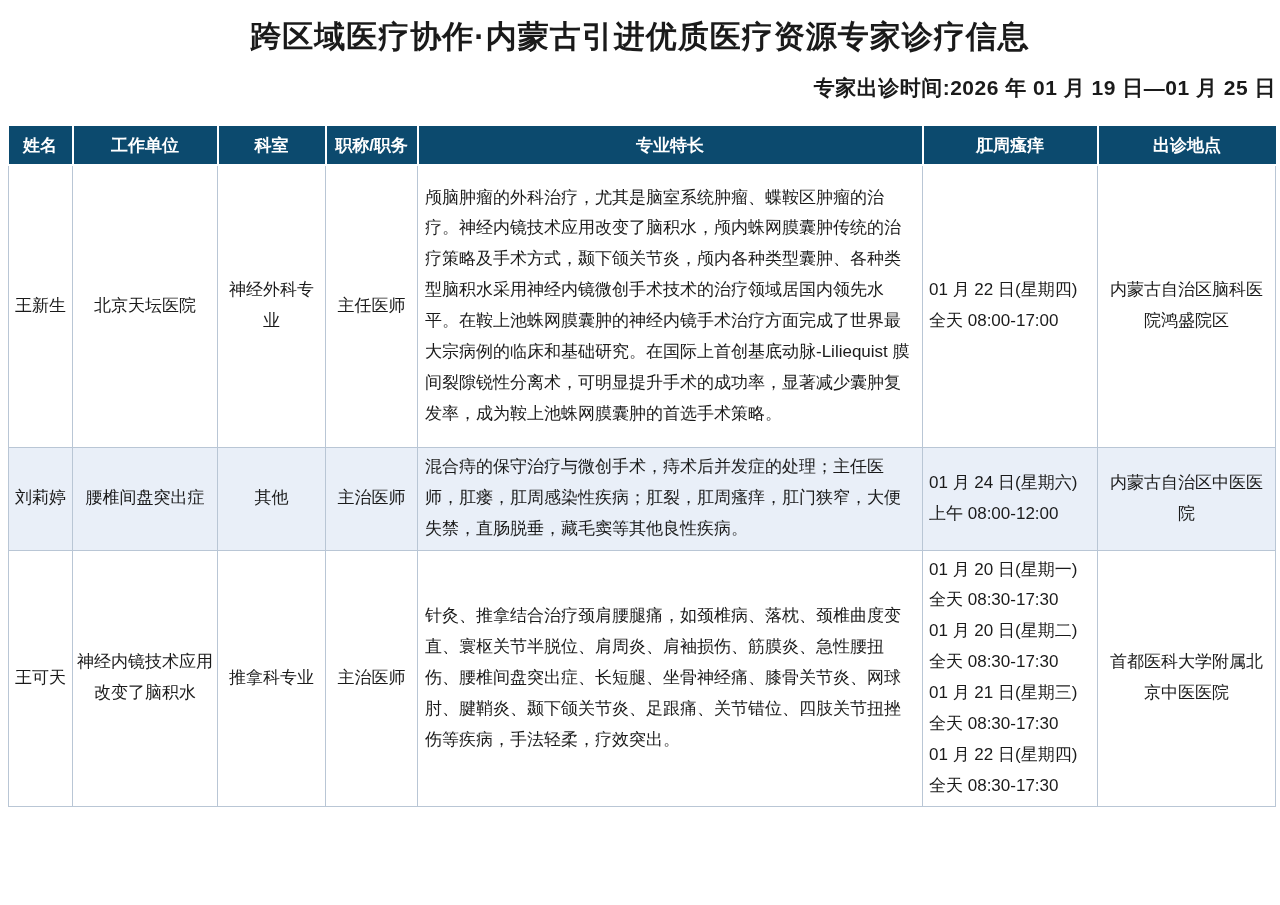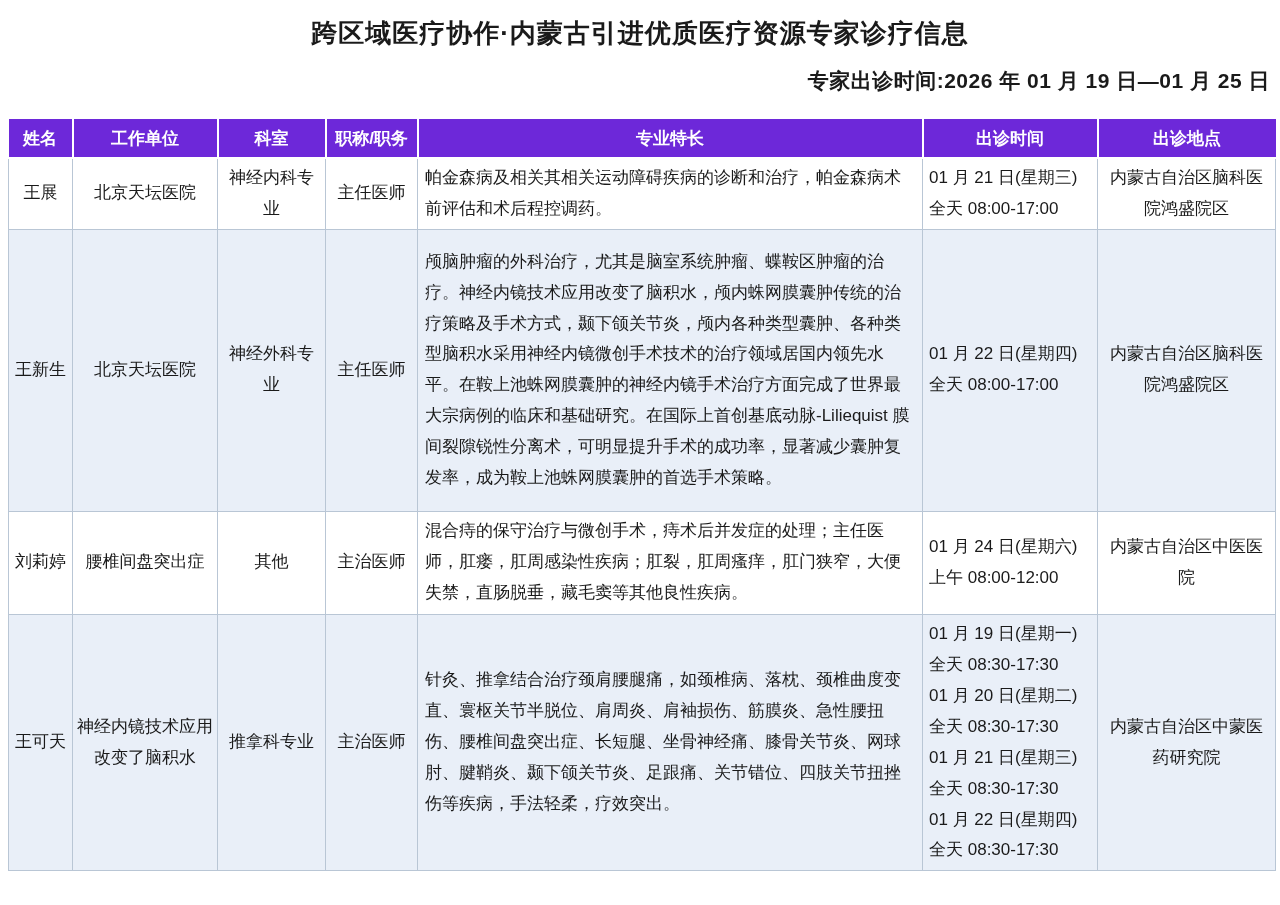--- a/index.html
+++ b/index.html
@@ -7,40 +7,40 @@
     padding: 0;
     background: #ffffff;
     width: 1280px;
     height: 905px;
     overflow: hidden;
     font-family: "Liberation Sans", "DejaVu Sans", sans-serif;
     color: #1a1a1a;
   }
   .page-title {
     text-align: center;
-    font-size: 26px;
+    font-size: 31px;
     font-weight: bold;
     margin-top: 16px;
     letter-spacing: 1px;
   }
   .page-subtitle {
     text-align: right;
     font-size: 21px;
     font-weight: bold;
-    margin: 16px 10px 0 0;
+    margin: 16px 4px 0 0;
     letter-spacing: 0.5px;
   }
   table.experts {
     border-collapse: collapse;
     table-layout: fixed;
     width: 1267px;
     margin: 24px 0 0 8px;
   }
   thead th {
-    background: #6d28d9;
+    background: #0c4a6e;
     color: #ffffff;
     font-size: 17px;
     font-weight: bold;
     height: 38px;
     border-right: 2px solid #ffffff;
     border-bottom: 2px solid #ffffff;
     padding: 0 2px;
   }
   thead th:last-child { border-right: none; }
   tbody td {
@@ -83,37 +83,25 @@
     <col style="width:175px">
     <col style="width:178px">
   </colgroup>
   <thead>
     <tr>
       <th>姓名</th>
       <th>工作单位</th>
       <th>科室</th>
       <th>职称/职务</th>
       <th>专业特长</th>
-      <th>出诊时间</th>
+      <th>肛周瘙痒</th>
       <th>出诊地点</th>
     </tr>
   </thead>
   <tbody>
-      <tr class="row-1">
-    <td class="cell-name">王展</td>
-    <td class="cell-workplace">北京天坛医院</td>
-    <td class="cell-department">神经内科专业</td>
-    <td class="cell-jobtitle">主任医师</td>
-    <td class="cell-specialty">帕金森病及相关其相关运动障碍疾病的诊断和治疗，帕金森病术前评估和术后程控调药。</td>
-    <td class="cell-schedule">
-          <div>01 月 21 日(星期三)</div>
-          <div>全天 08:00-17:00</div>
-        </td>
-    <td class="cell-location">内蒙古自治区脑科医院鸿盛院区</td>
-  </tr>
       <tr class="row-2">
     <td class="cell-name">王新生</td>
     <td class="cell-workplace">北京天坛医院</td>
     <td class="cell-department">神经外科专业</td>
     <td class="cell-jobtitle">主任医师</td>
     <td class="cell-specialty">颅脑肿瘤的外科治疗，尤其是脑室系统肿瘤、蝶鞍区肿瘤的治疗。神经内镜技术应用改变了脑积水，颅内蛛网膜囊肿传统的治疗策略及手术方式，颞下颌关节炎，颅内各种类型囊肿、各种类型脑积水采用神经内镜微创手术技术的治疗领域居国内领先水平。在鞍上池蛛网膜囊肿的神经内镜手术治疗方面完成了世界最大宗病例的临床和基础研究。在国际上首创基底动脉-Liliequist 膜间裂隙锐性分离术，可明显提升手术的成功率，显著减少囊肿复发率，成为鞍上池蛛网膜囊肿的首选手术策略。</td>
     <td class="cell-schedule">
           <div>01 月 22 日(星期四)</div>
           <div>全天 08:00-17:00</div>
         </td>
@@ -131,25 +119,25 @@
         </td>
     <td class="cell-location">内蒙古自治区中医医院</td>
   </tr>
       <tr class="row-4">
     <td class="cell-name">王可天</td>
     <td class="cell-workplace">神经内镜技术应用改变了脑积水</td>
     <td class="cell-department">推拿科专业</td>
     <td class="cell-jobtitle">主治医师</td>
     <td class="cell-specialty">针灸、推拿结合治疗颈肩腰腿痛，如颈椎病、落枕、颈椎曲度变直、寰枢关节半脱位、肩周炎、肩袖损伤、筋膜炎、急性腰扭伤、腰椎间盘突出症、长短腿、坐骨神经痛、膝骨关节炎、网球肘、腱鞘炎、颞下颌关节炎、足跟痛、关节错位、四肢关节扭挫伤等疾病，手法轻柔，疗效突出。</td>
     <td class="cell-schedule">
-          <div>01 月 19 日(星期一)</div>
+          <div>01 月 20 日(星期一)</div>
           <div>全天 08:30-17:30</div>
           <div>01 月 20 日(星期二)</div>
           <div>全天 08:30-17:30</div>
           <div>01 月 21 日(星期三)</div>
           <div>全天 08:30-17:30</div>
           <div>01 月 22 日(星期四)</div>
           <div>全天 08:30-17:30</div>
         </td>
-    <td class="cell-location">内蒙古自治区中蒙医药研究院</td>
+    <td class="cell-location">首都医科大学附属北京中医医院</td>
   </tr>
     </tbody>
 </table>
 
 </body></html>

